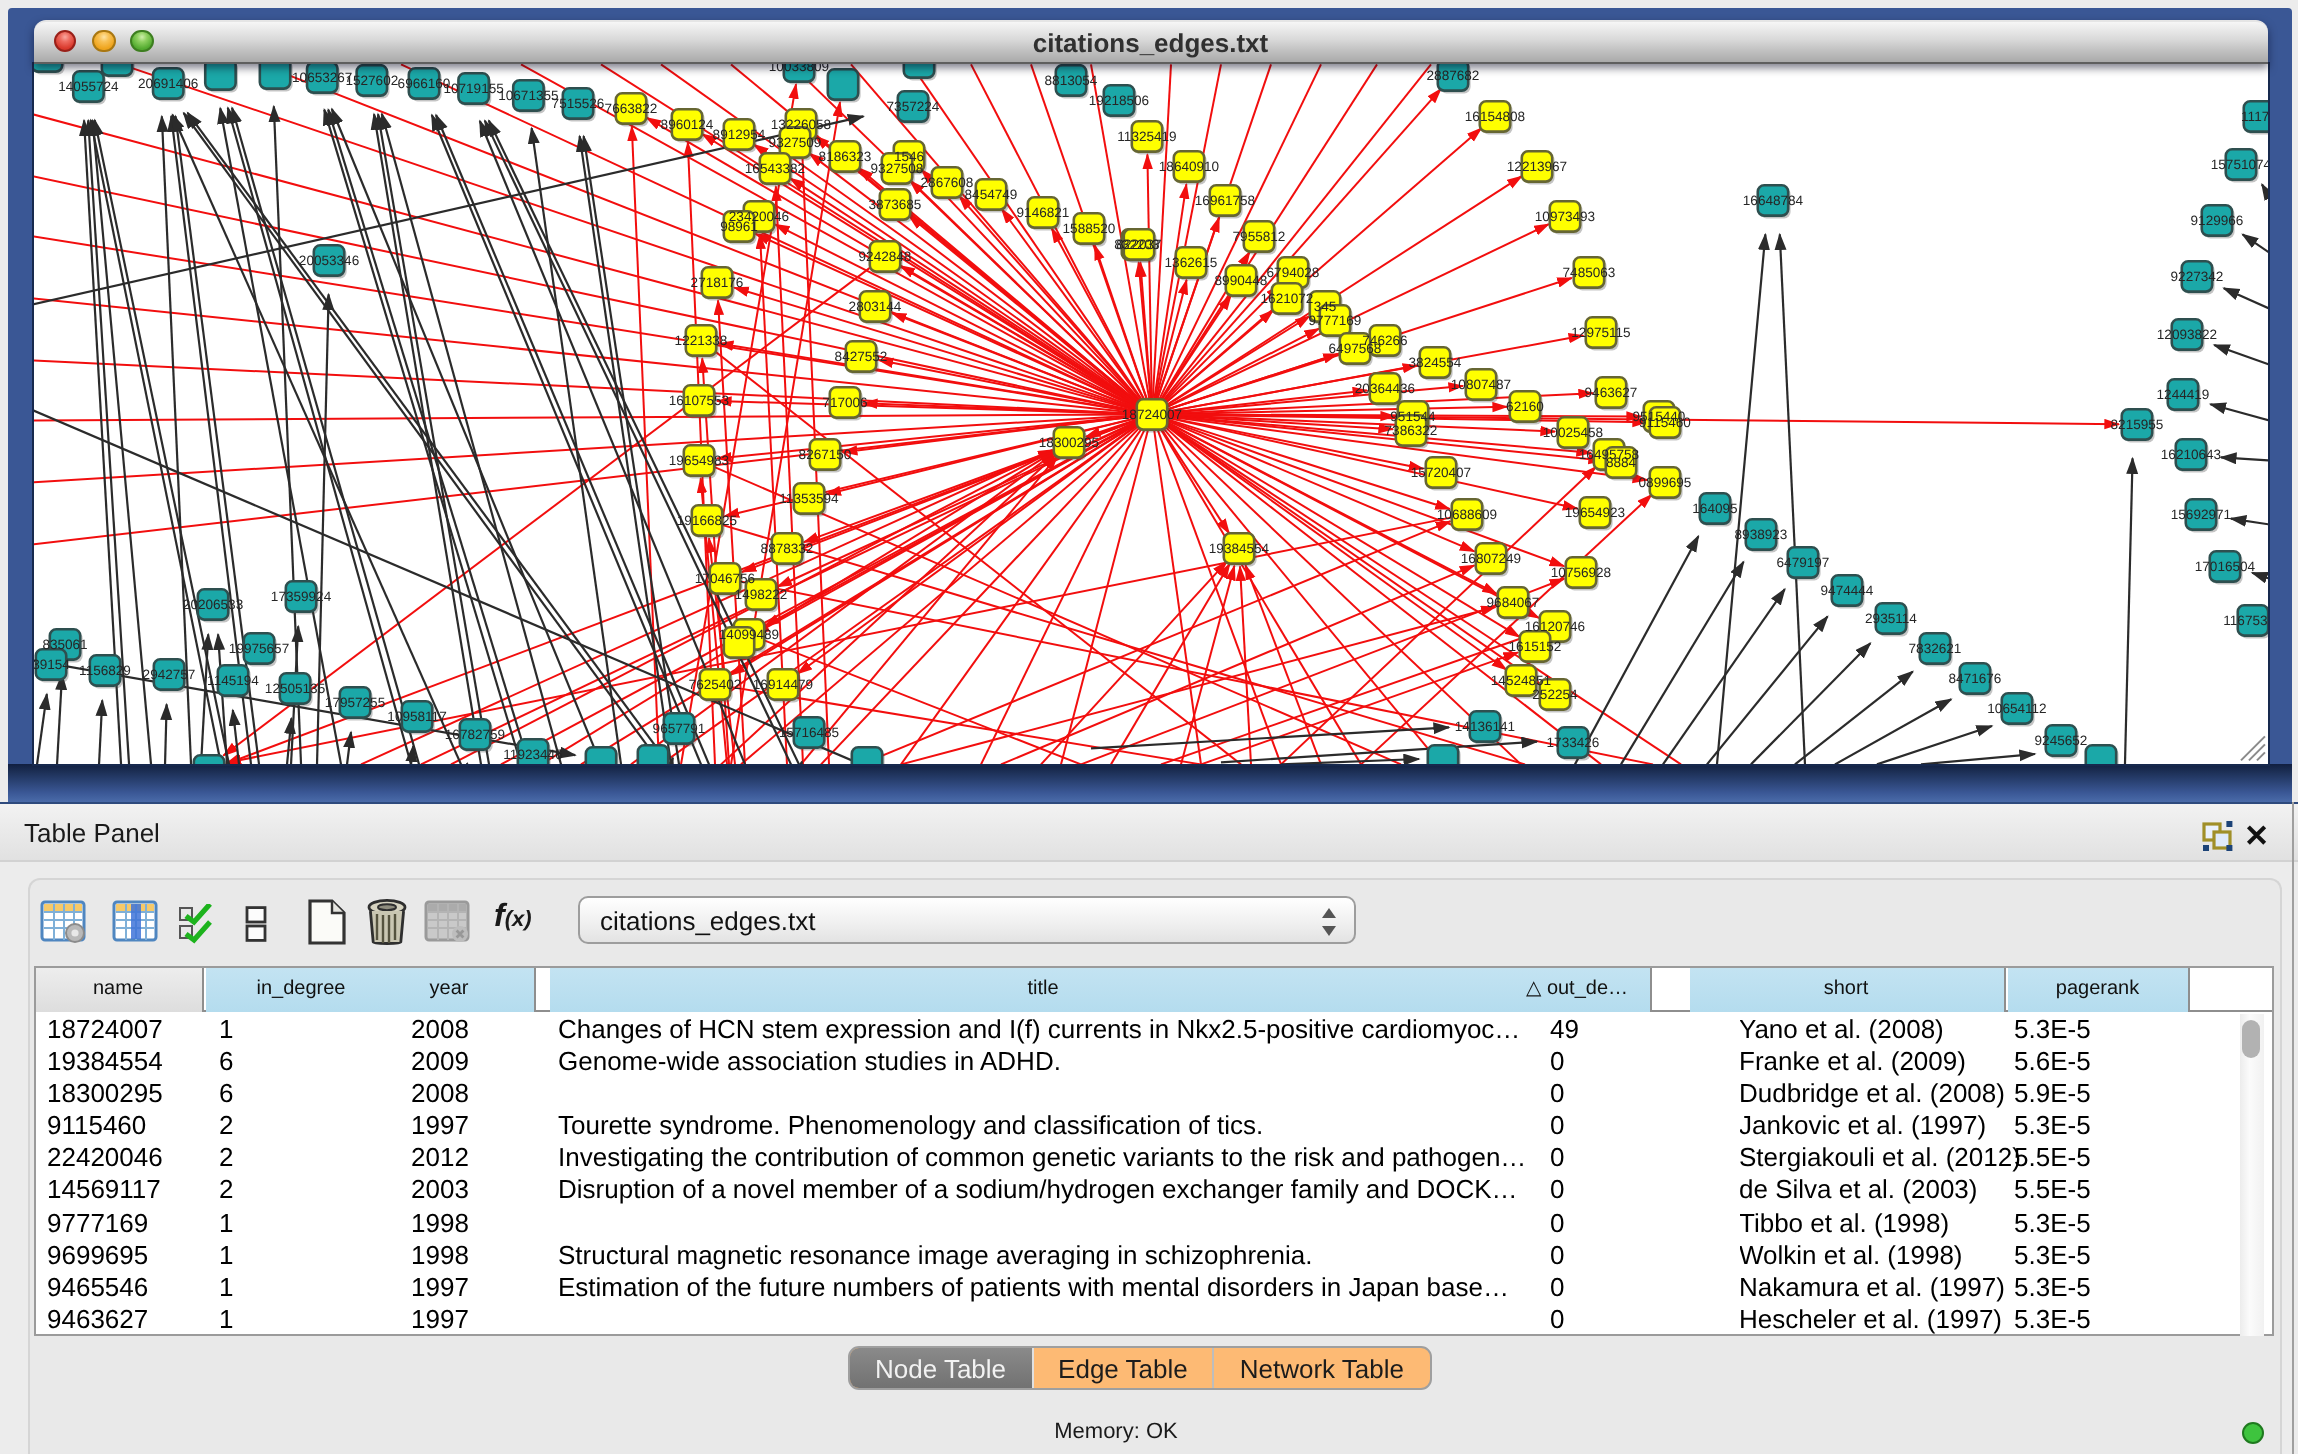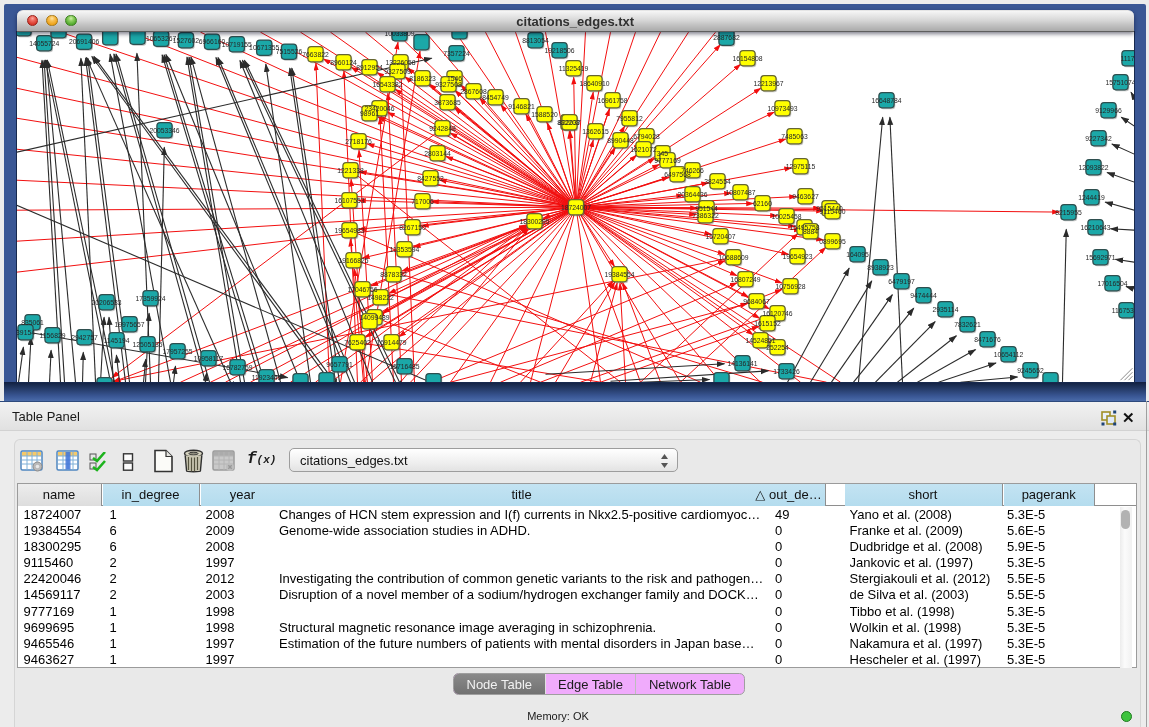--- a/index.html
+++ b/index.html
@@ -14,38 +14,38 @@
 #canvasedge{position:absolute;left:15.5px;top:30.8px;width:1119.5px;height:352.2px;background:#17294e}
 #tpanel{position:absolute;left:0;top:401px;width:1149px;height:326px;background:#ececec;border-top:1px solid #2e4a7d}
 #tphead{position:absolute;left:0;top:0;width:100%;height:29px;background:linear-gradient(#f2f2f2,#e1e1e1);border-bottom:1px solid #d2d2d2}
 #tphead span{position:absolute;left:12px;top:7px;font-size:13px;color:#1a1a1a}
 #inner{position:absolute;left:14px;top:37px;width:1127px;height:289px;background:#e9e9e9;border:1px solid #d5d5d5;border-radius:6px 6px 0 0;border-bottom:none}
 #rline{position:absolute;left:1146px;top:401px;width:1px;height:326px;background:#9f9f9f}
 .ticon{position:absolute;top:448.5px}
 #combo{position:absolute;left:289px;top:448px;width:389px;height:24.4px;background:linear-gradient(#ffffff,#efefef 60%,#e3e3e3);border:1px solid #9d9d9d;border-radius:5px;font-size:13px;color:#111;line-height:23px;padding-left:10px}
 #combo svg{position:absolute;right:7px;top:4px}
 #tbl{position:absolute;left:16.5px;top:483px;width:1120.5px;height:185px;background:#ffffff;border:1px solid #9b9b9b}
-#thead{position:absolute;left:0;top:0;height:21.5px;width:1118.5px;border-bottom:1px solid #8e8e8e;font-size:13px;color:#111}
+#thead{position:absolute;left:0;top:0;height:21.5px;width:1118.5px;border-bottom:1px solid #8e8e8e;font-size:10px;color:#111}
 .th{position:absolute;top:0;height:21.5px;background:linear-gradient(#c3e3f2,#b4dcee);border-right:1px solid #8e8e8e;text-align:center;line-height:21px}
 .th.gray{background:linear-gradient(#ededed,#dddddd)}
 #tbody{position:absolute;left:0;top:22.5px;font-size:13px;color:#000}
 .tr{position:relative;height:16.2px;width:1118px;white-space:nowrap}
 .c{position:absolute;top:0;overflow:hidden;line-height:16.2px}
 .c0{left:6px;width:92px} .c1{left:92px;width:95px} .c2{left:188px;width:80px}
-.c3{left:261.5px;width:492px} .c4{left:757.5px;width:70px} .c5{left:832px;width:150px}
+.c3{left:261.5px;width:492px} .c4{left:757.5px;width:70px} .c5{left:852px;width:150px}
 .c6{left:989.5px;width:100px}
 #vsb{position:absolute;left:1102px;top:22.5px;width:12px;height:161px;background:linear-gradient(90deg,#ececec,#fbfbfb 40%,#f1f1f1)}
 #vsbthumb{position:absolute;left:1.5px;top:3px;width:9px;height:19px;background:#b2b2b2;border-radius:5px}
-#tabs{position:absolute;left:453px;top:672.5px;height:22px;border:1px solid #9f9f9f;border-radius:5.5px;background:#f0abfc;font-size:13px;overflow:hidden;display:flex}
+#tabs{position:absolute;left:424px;top:672.5px;height:22px;border:1px solid #9f9f9f;border-radius:5.5px;background:#fdba74;font-size:13px;overflow:hidden;display:flex}
 .tab{height:22px;line-height:21px;padding:0 12.5px;color:#1c1c1c}
 .tab.sel{background:linear-gradient(#8a8a8a,#6f6f6f);color:#f2f2f2}
 .tab.mid{border-left:1px solid #e0e0e0;border-right:1px solid #bdbdbd}
 #mem{position:absolute;left:0;top:710px;width:1116px;text-align:center;font-size:11px;color:#1a1a1a}
 #memdot{position:absolute;left:1120.5px;top:710.5px;width:11px;height:11px;border-radius:50%;background:#3ec43e;border:1px solid #1f7a1f}
-#fx{position:absolute;left:247px;top:450px;font-size:16px;color:#1a1a1a;font-style:italic;font-family:Liberation Mono, monospace;font-weight:bold}
+#fx{position:absolute;left:247px;top:450px;font-size:16px;color:#1a1a1a;font-style:italic;font-family:Liberation Sans, sans-serif;font-weight:bold}
 #fx small{font-size:11px;font-weight:bold}
 #pfloat{position:absolute;left:1101px;top:410px}
 #pclose{position:absolute;left:1122px;top:409px;font-size:15px;font-weight:bold;color:#111}
 </style></head>
 <body>
 <div id="desk"></div>
 <div id="deskbot"></div>
 <div id="canvasedge"></div>
 <svg id="net" width="1117.5" height="350.2" viewBox="16.5 31.8 1117.5 350.2" style="position:absolute;left:16.5px;top:31.8px;background:#ffffff">
 <defs>
@@ -776,21 +776,21 @@
 <div id="combo">citations_edges.txt
  <svg width="11" height="16" viewBox="0 0 11 16">
   <path d="M5.5 1 L9 6 L2 6 Z" fill="#555"></path>
   <path d="M5.5 15 L9 10 L2 10 Z" fill="#555"></path>
  </svg>
 </div>
 <div id="tbl">
  <div id="thead">
   <div class="th gray" style="left:0;width:84px">name</div>
   <div class="th" style="left:85px;width:97px">in_degree</div>
-  <div class="th" style="left:183px;width:85px">year</div>
+  <div class="th" style="left:165px;width:85px">year</div>
   <div class="th" style="left:257px;width:495px">title</div>
   <div class="th" style="left:735px;width:73px">△ out_de…</div>
   <div class="th" style="left:827px;width:158px">short</div>
   <div class="th" style="left:986px;width:91.5px">pagerank</div>
  </div>
  <div id="tbody">
 <div class="tr">
         <span class="c c0">18724007</span>
         <span class="c c1">1</span>
         <span class="c c2">2008</span>
@@ -813,20 +813,21 @@
         <span class="c c1">6</span>
         <span class="c c2">2008</span>
         <span class="c c4">0</span>
         <span class="c c5">Dudbridge et al. (2008)</span>
         <span class="c c6">5.9E-5</span>
       </div>
 <div class="tr">
         <span class="c c0">9115460</span>
         <span class="c c1">2</span>
         <span class="c c2">1997</span>
+        <span class="c c3">Tourette syndrome. Phenomenology and classification of tics.</span>
         <span class="c c4">0</span>
         <span class="c c5">Jankovic et al. (1997)</span>
         <span class="c c6">5.3E-5</span>
       </div>
 <div class="tr">
         <span class="c c0">22420046</span>
         <span class="c c1">2</span>
         <span class="c c2">2012</span>
         <span class="c c3">Investigating the contribution of common genetic variants to the risk and pathogen…</span>
         <span class="c c4">0</span>

